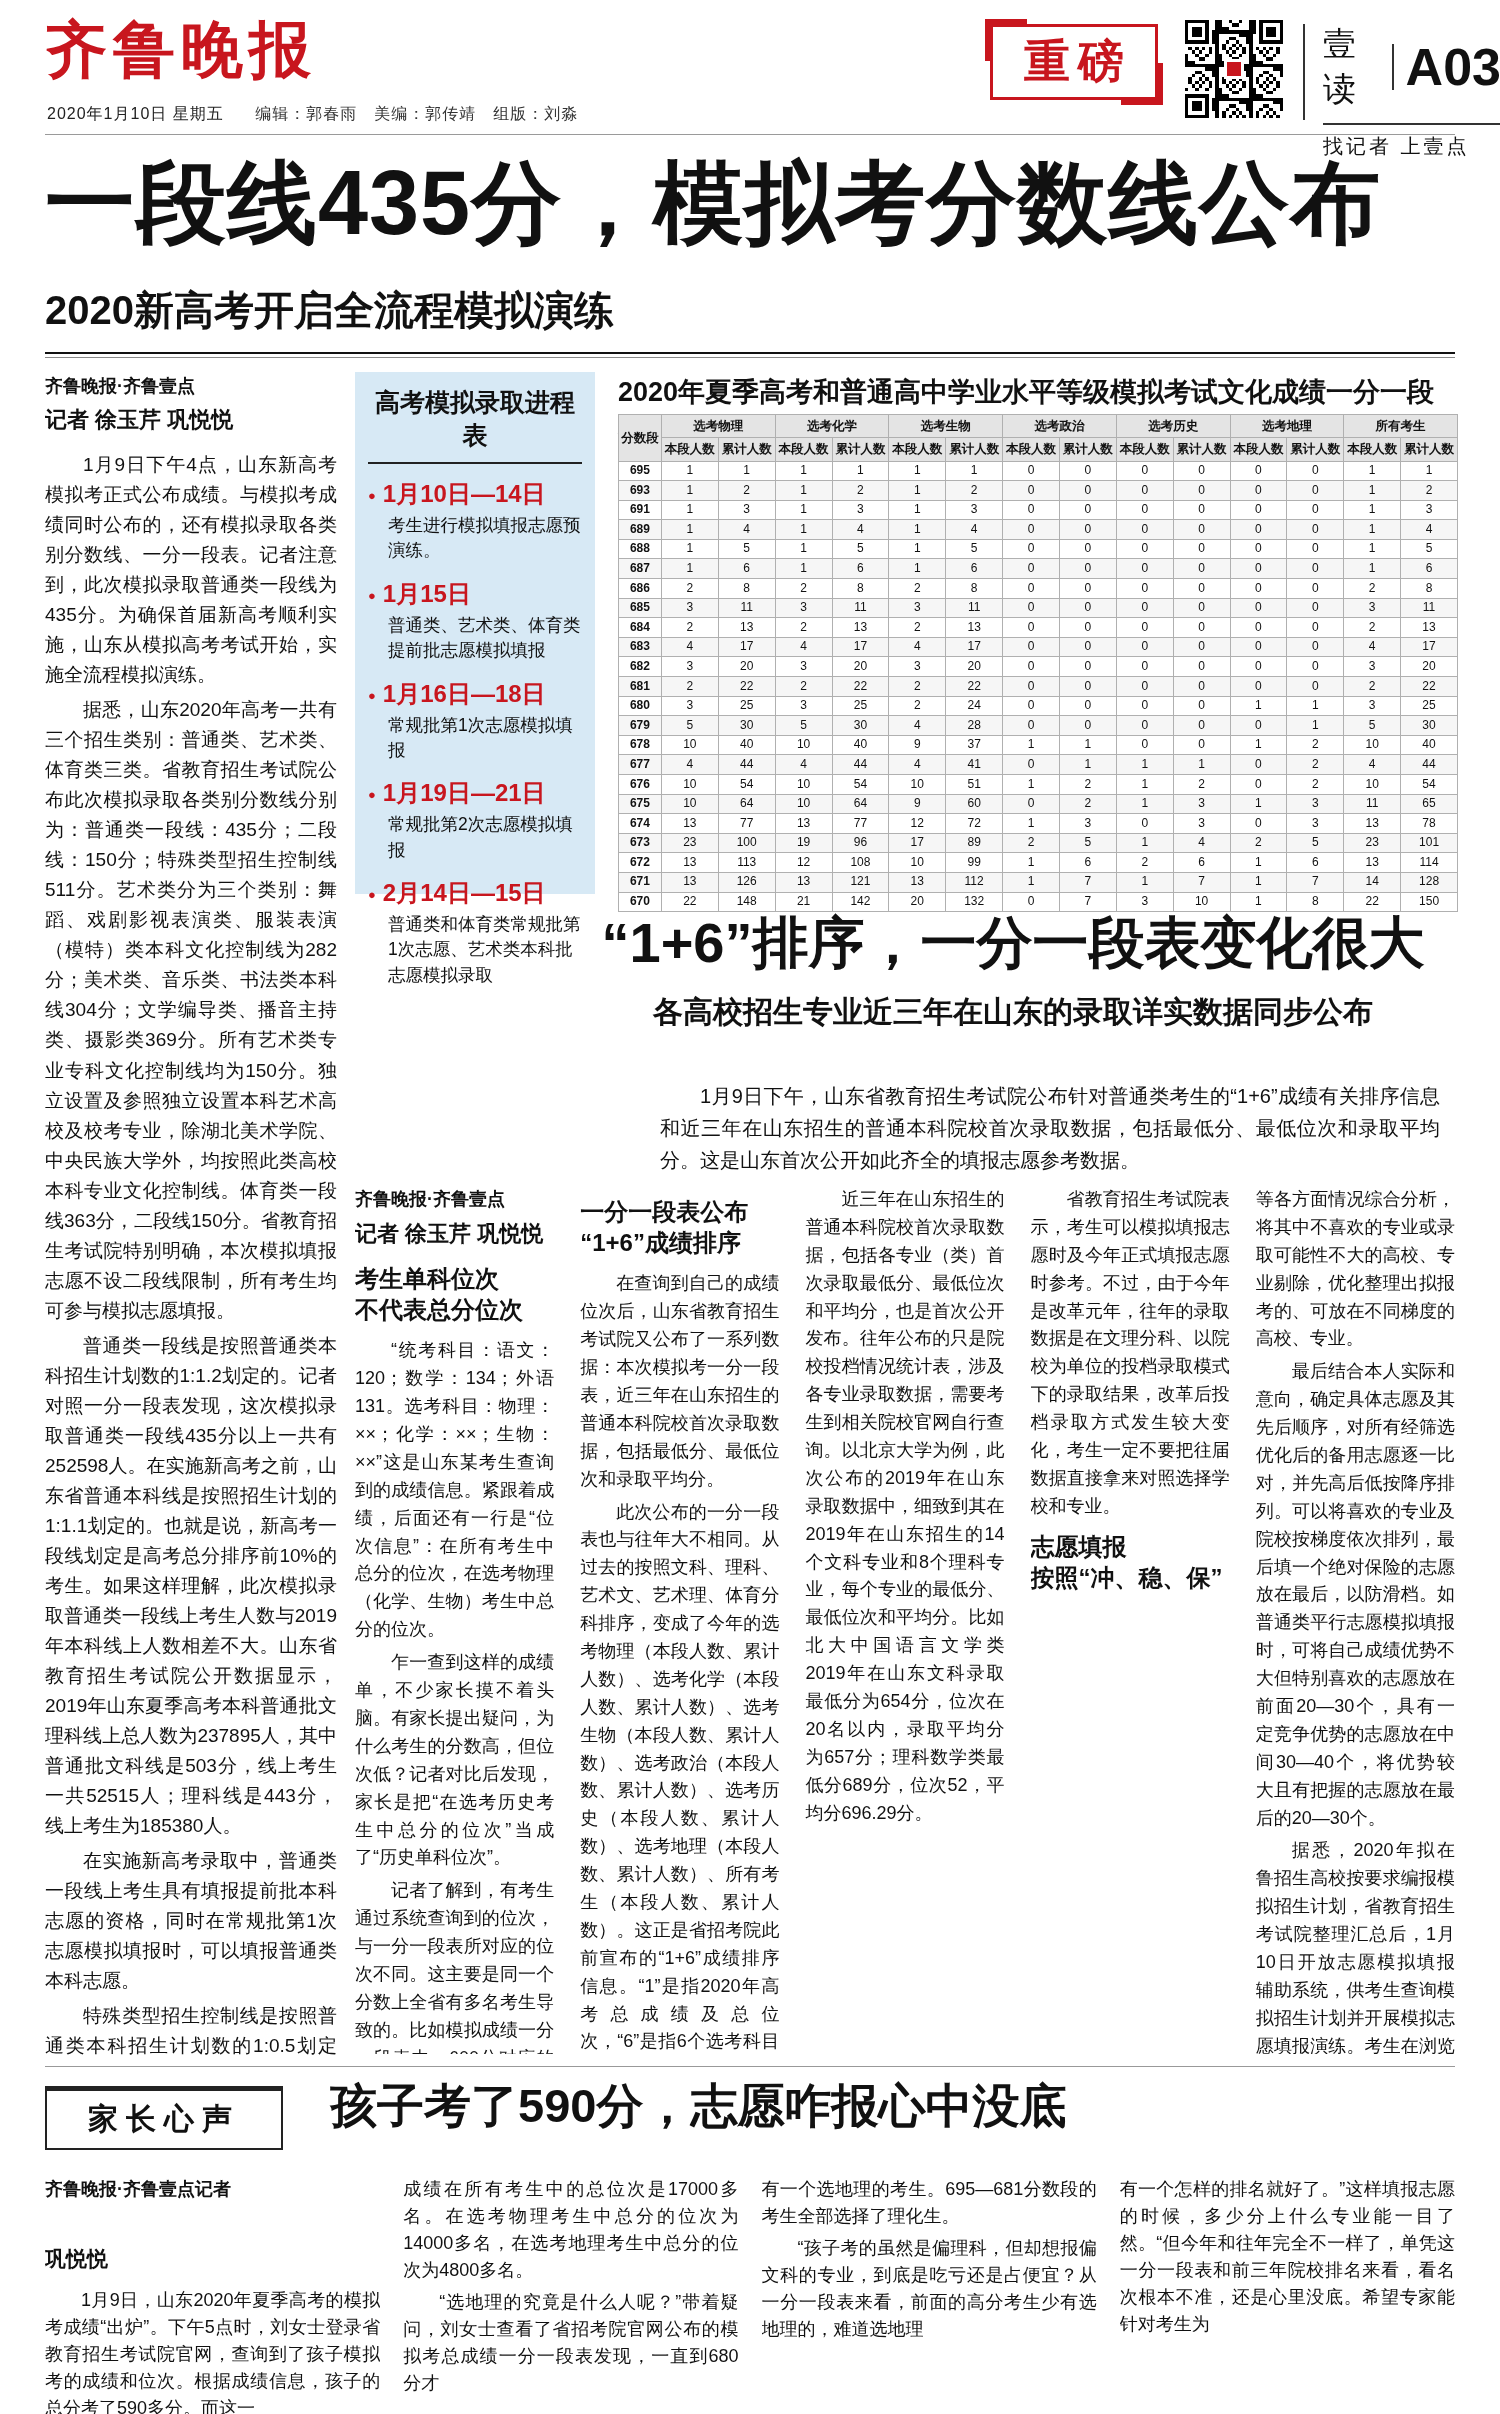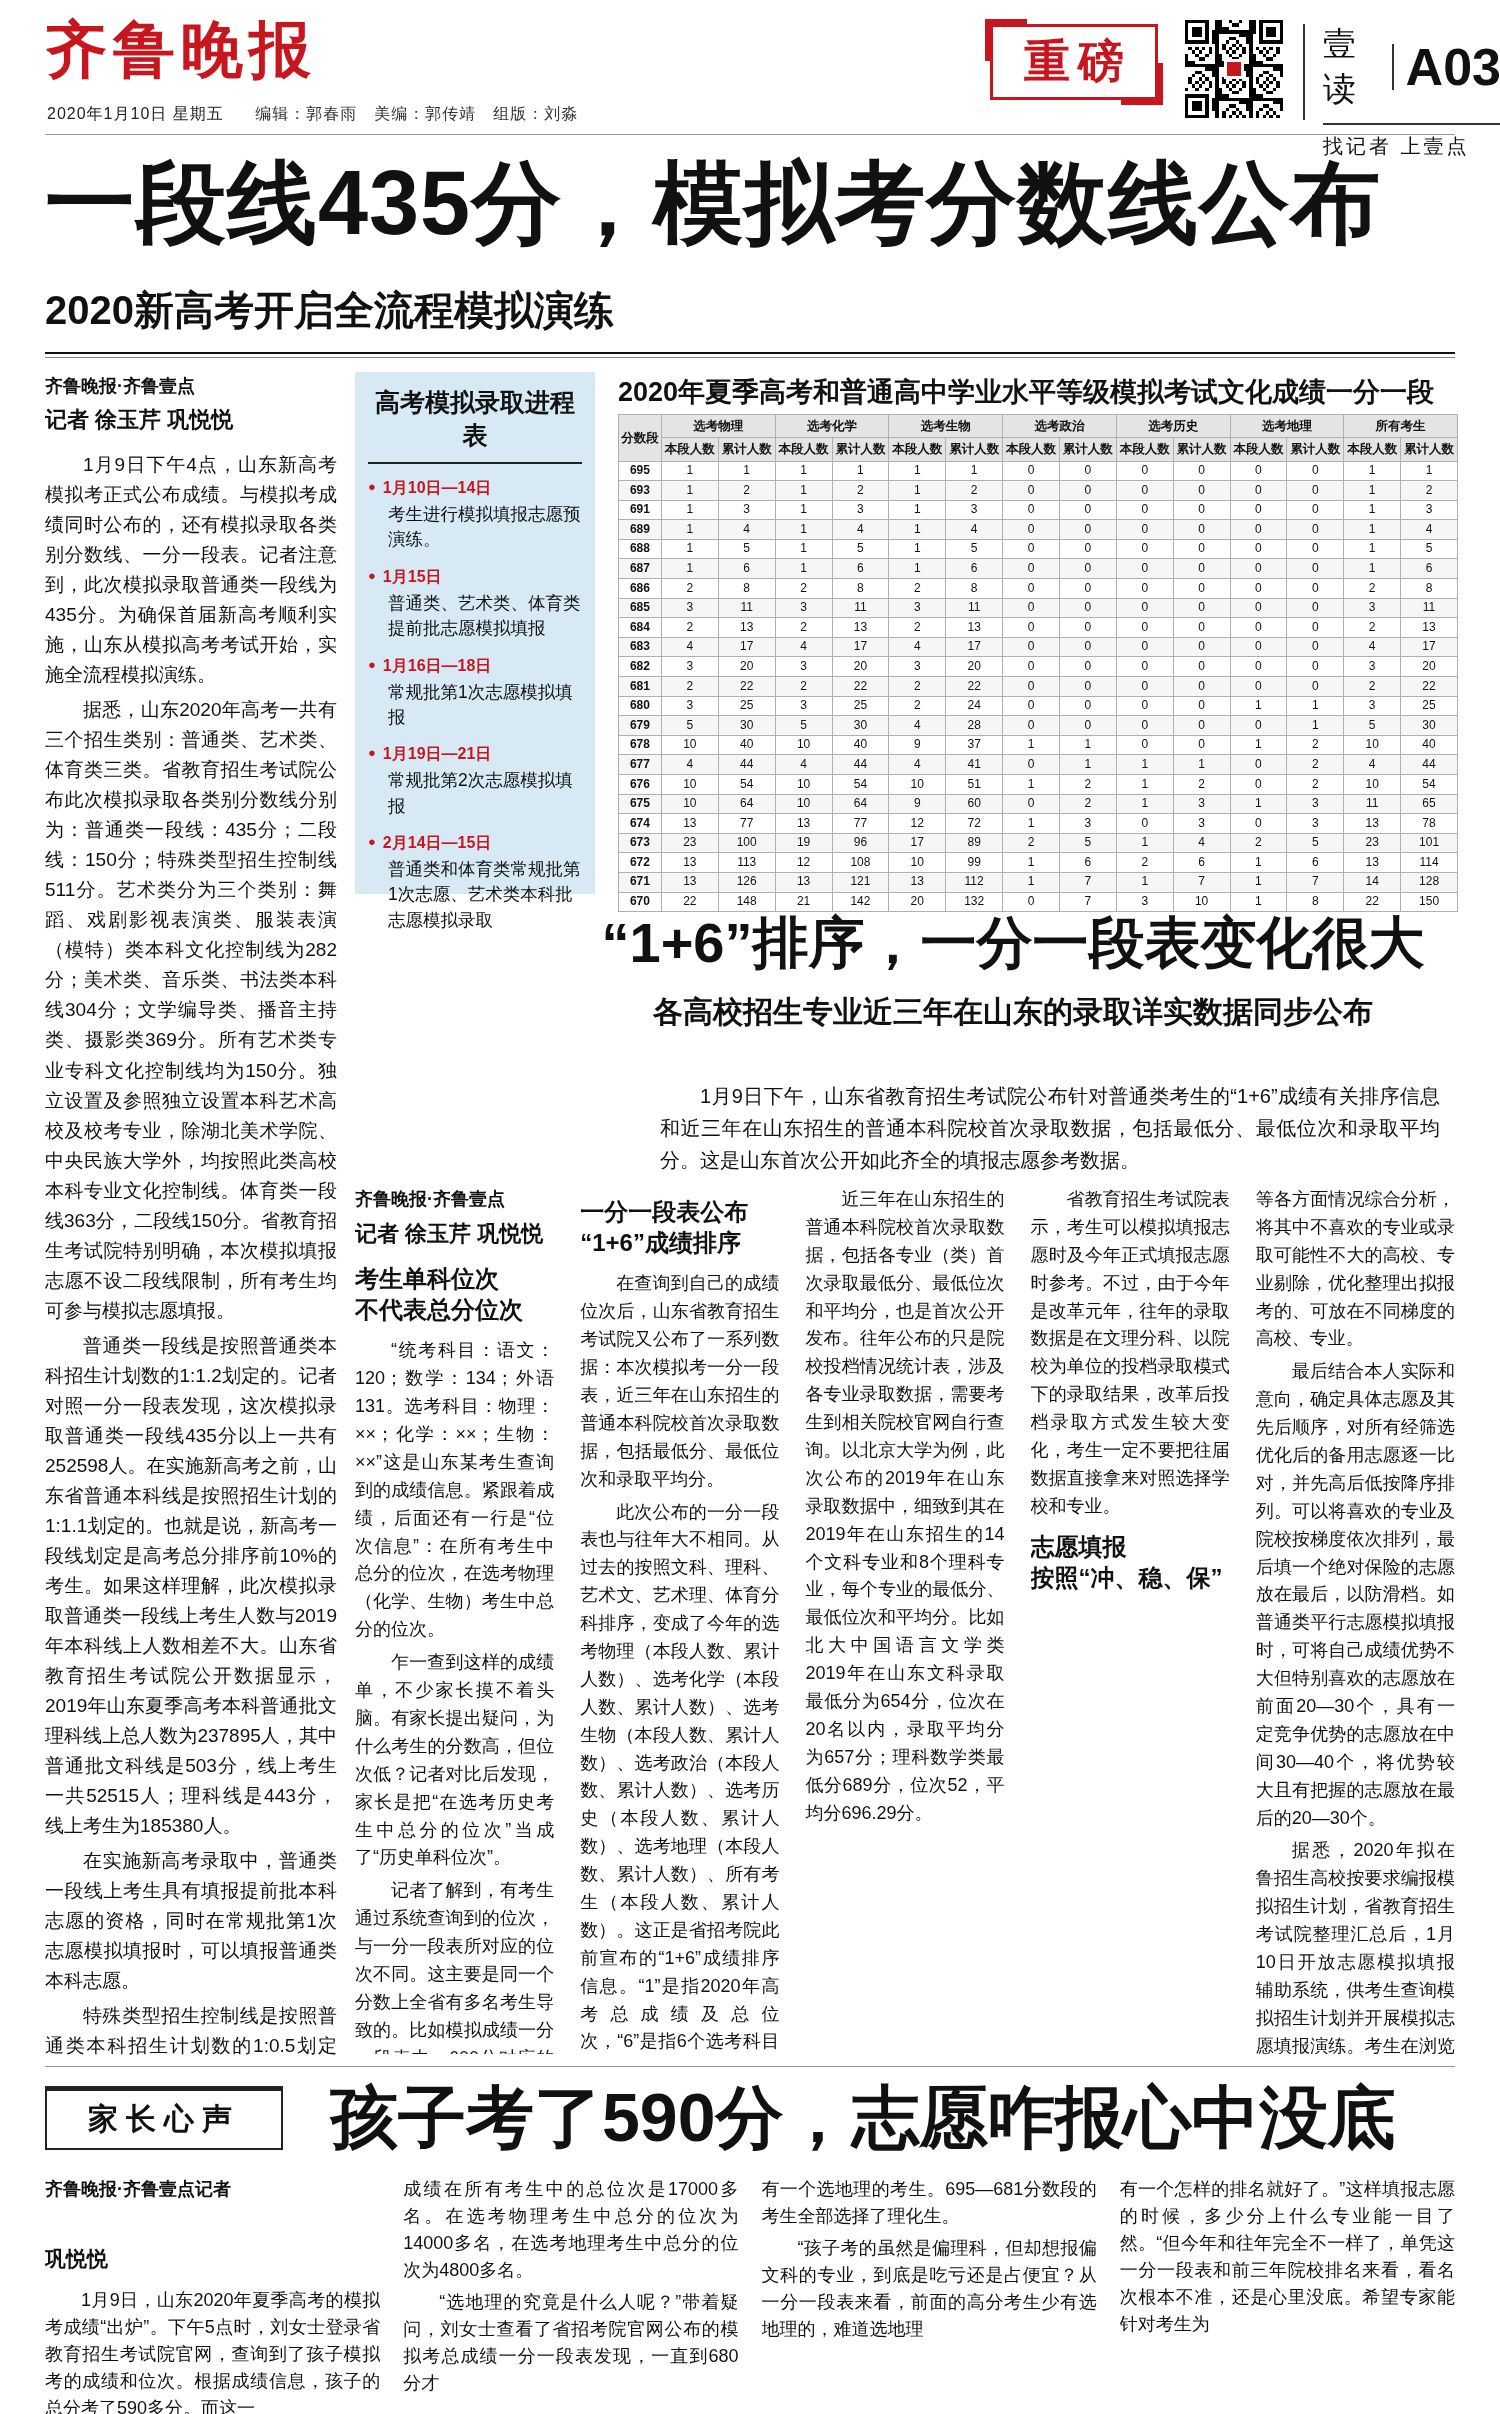--- a/index.html
+++ b/index.html
@@ -39,21 +39,21 @@
   .byline .brand{font-size:18px;font-weight:bold;}
   .byline .reps{font-size:22px;font-weight:bold;margin-top:3px;}
   .a1col p, .a2col p, .a3col p{margin:0 0 5px 0;text-indent:2em;}
   p.noindent{text-indent:0;}
   
   .tlbox{position:absolute;left:355px;top:372px;width:240px;height:522px;background:#d7e9f5;
          padding:14px 13px;box-sizing:border-box;}
   .tl-title{font-size:25px;font-weight:bold;text-align:center;padding-bottom:10px;
             border-bottom:2px solid #222;margin-bottom:14px;}
   .tl-item{margin-bottom:14px;}
-  .tl-date{color:#c8161e;font-weight:bold;font-size:16px;}
+  .tl-date{color:#c8161e;font-weight:bold;font-size:24px;}
   .tl-date:before{content:"●";font-size:13px;margin-right:7px;vertical-align:2px;}
   .tl-desc{font-size:17.5px;line-height:1.45;margin-top:3px;padding-left:20px;}
   
   .tbl-title{position:absolute;left:618px;top:374px;width:840px;font-size:27px;font-weight:bold;}
   .scoretbl{position:absolute;left:618px;top:414px;width:840px;border-collapse:collapse;font-size:12px;}
   .scoretbl th,.scoretbl td{border:1px solid #b0b0b0;text-align:center;padding:1px 0;line-height:1.3;}
   .scoretbl thead th{background:#e4e4e4;font-size:12.5px;padding:3px 0;font-weight:bold;}
   .scoretbl tbody td{padding:1.5px 0;}
   .scoretbl tbody tr:nth-child(even){background:#f6f6f6;}
   .scoretbl td.score{font-weight:bold;}
@@ -64,21 +64,21 @@
   .a2intro{position:absolute;left:660px;top:1080px;width:780px;font-size:20px;line-height:1.6;
            text-align:justify;text-indent:2em;}
   .a2cols{position:absolute;left:355px;top:1186px;width:1100px;height:868px;display:flex;gap:26px;}
   .a2col{flex:1;overflow:hidden;font-size:18px;line-height:1.55;text-align:justify;}
   .a2col h3,.a3col h3{font-size:24px;line-height:1.3;margin:10px 0 12px 0;font-weight:bold;text-indent:0;}
   
   .bottom-rule{position:absolute;left:45px;top:2066px;width:1410px;height:1px;background:#999;}
   .labelbox{position:absolute;left:45px;top:2086px;width:238px;height:64px;border:2px solid #222;
             border-top-width:5px;font-size:30px;font-weight:bold;display:flex;align-items:center;
             justify-content:center;letter-spacing:8px;box-sizing:border-box;}
-  .h3{position:absolute;left:330px;top:2080px;width:1125px;font-size:68px;font-weight:bold;line-height:1.1;}
+  .h3{position:absolute;left:330px;top:2080px;width:1125px;font-size:47px;font-weight:bold;line-height:1.1;}
   .a3cols{position:absolute;left:45px;top:2176px;width:1410px;height:238px;display:flex;gap:23px;overflow:hidden;}
   .a3col{flex:1;overflow:hidden;font-size:18px;line-height:1.5;text-align:justify;}
   .a3col .byline .reps{font-size:21px;margin-top:40px;}
 </style>
 </head>
 <body>
 
 <div class="page">
 
   <div class="hdr">

